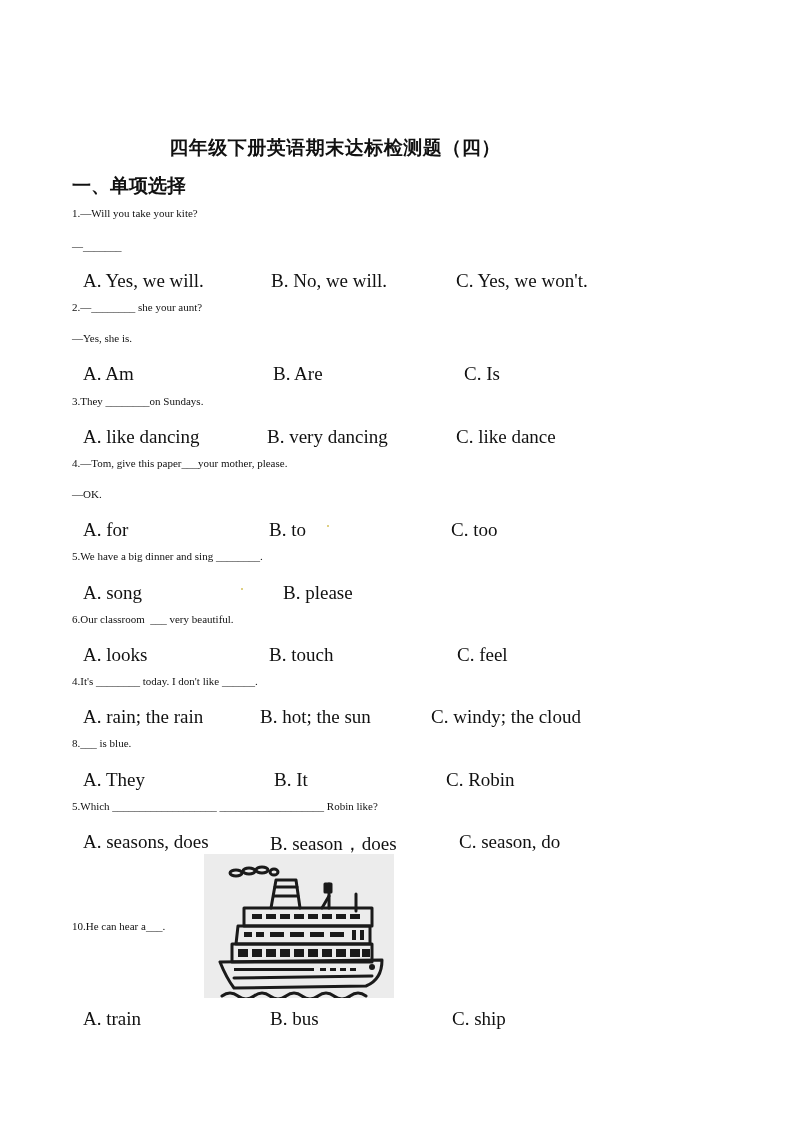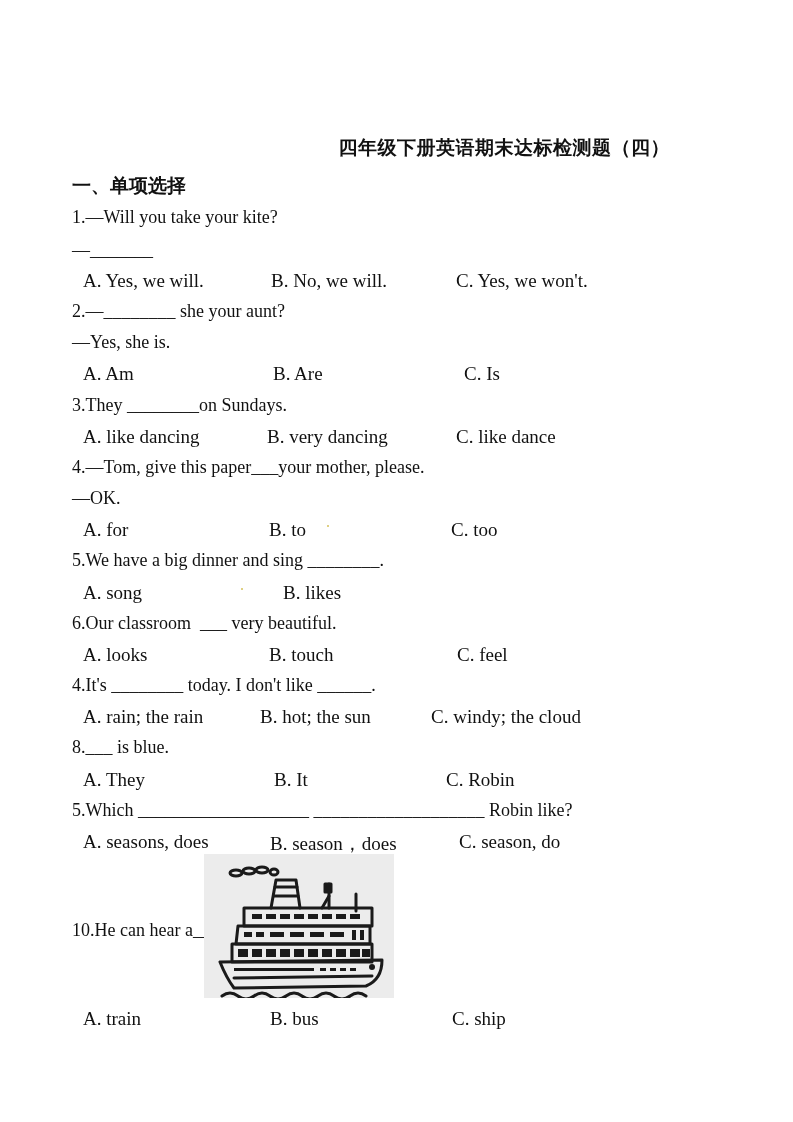--- a/index.html
+++ b/index.html
@@ -1,22 +1,22 @@
 <!DOCTYPE html>
 <html><head>
   <meta charset="utf-8">
   <style>
     html, body { margin: 0; padding: 0; background: #ffffff; }
     body { width: 793px; height: 1122px; position: relative; overflow: hidden;
            font-family: "Liberation Serif", "DejaVu Serif", serif; color: #111; }
-    .title { position: absolute; left: 0; width: 670px; top: 135px; text-align: right;
+    .title { position: absolute; left: 0; width: 670px; top: 135px; text-align: center;
              font-family: "DejaVu Sans", sans-serif; font-weight: bold; font-size: 19px; letter-spacing: 0.5px; }
     .section { position: absolute; left: 72px; top: 173px; font-family: "DejaVu Sans", sans-serif;
                font-weight: bold; font-size: 19px; }
-    .line { position: absolute; left: 72px; font-size: 18px; white-space: pre; }
+    .line { position: absolute; left: 72px; font-size: 11px; white-space: pre; }
     .opt { position: absolute; font-size: 19px; white-space: pre; }
     .dot { position: absolute; width: 2px; height: 2px; background: #d4c15a; border-radius: 1px; }
     .ship { position: absolute; left: 204px; top: 854px; width: 190px; height: 144px; background: #ececec; }
   </style>
 </head>
 <body>
 
 <div class="title">四年级下册英语期末达标检测题（四）</div>
 <div class="section">一、单项选择</div>
 
@@ -40,21 +40,21 @@
 <div class="line" style="top:457px">4.—Tom, give this paper___your mother, please.</div>
 <div class="line" style="top:488px">—OK.</div>
 <div class="opt" style="left:83px;top:519px">A. for</div>
 <div class="opt" style="left:269px;top:519px">B. to</div>
 <div class="dot" style="left:327px;top:525px"></div>
 <div class="opt" style="left:451px;top:519px">C. too</div>
 
 <div class="line" style="top:550px">5.We have a big dinner and sing ________.</div>
 <div class="opt" style="left:83px;top:582px">A. song</div>
 <div class="dot" style="left:241px;top:588px"></div>
-<div class="opt" style="left:283px;top:582px">B. likes</div>
+<div class="opt" style="left:283px;top:582px">B. please</div>
 
 <div class="line" style="top:613px">6.Our classroom  ___ very beautiful.</div>
 <div class="opt" style="left:83px;top:644px">A. looks</div>
 <div class="opt" style="left:269px;top:644px">B. touch</div>
 <div class="opt" style="left:457px;top:644px">C. feel</div>
 
 <div class="line" style="top:675px">4.It's ________ today. I don't like ______.</div>
 <div class="opt" style="left:83px;top:706px">A. rain; the rain</div>
 <div class="opt" style="left:260px;top:706px">B. hot; the sun</div>
 <div class="opt" style="left:431px;top:706px">C. windy; the cloud</div>

